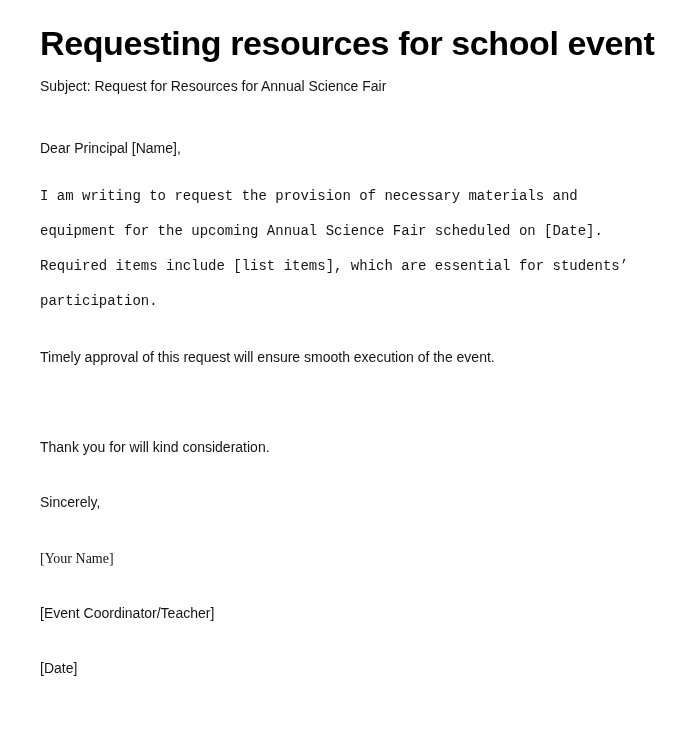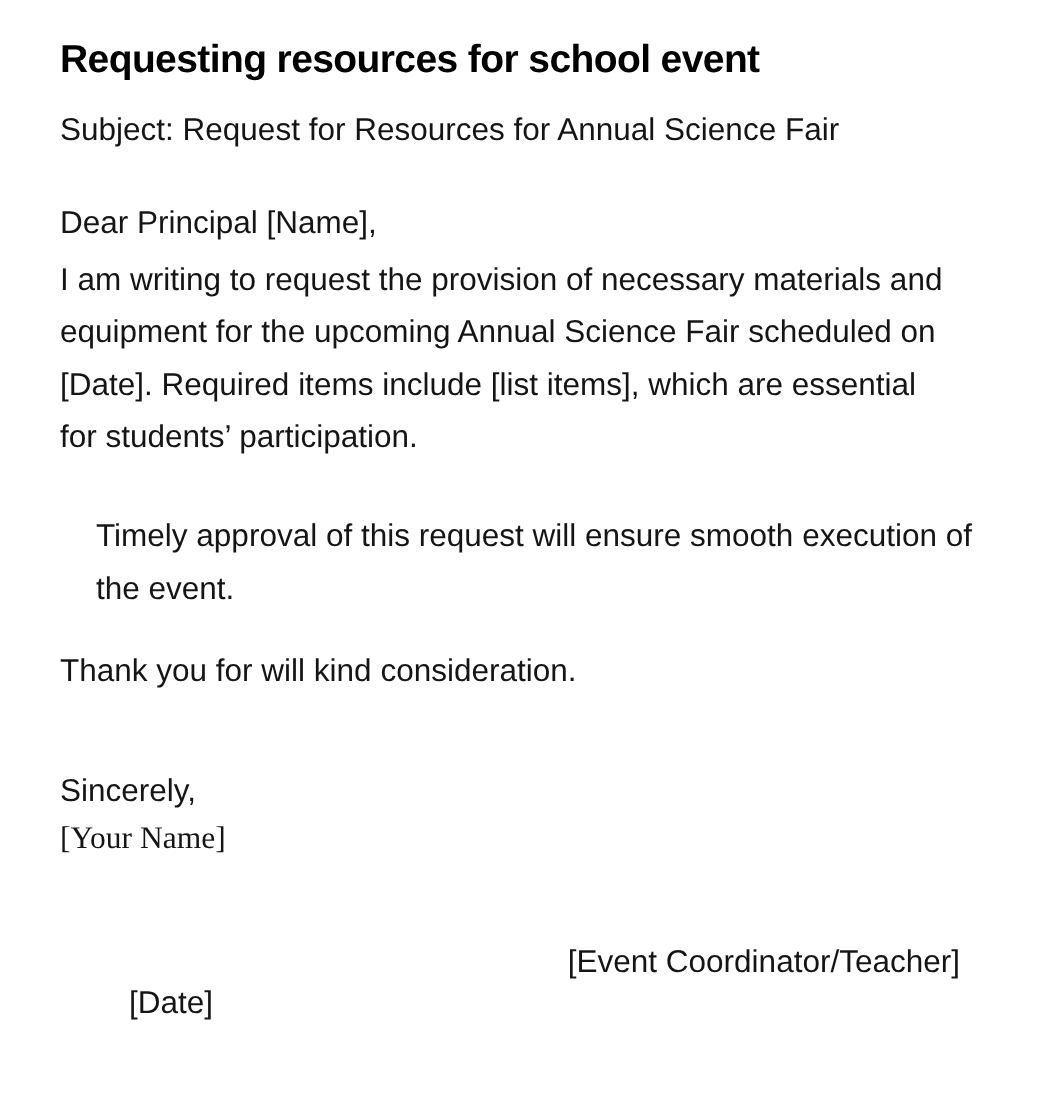--- a/index.html
+++ b/index.html
@@ -16,52 +16,52 @@
     }
     .page {
       position: relative;
       padding: 0 40px;
     }
     .title {
       position: absolute;
       left: 40px;
       top: 24px;
       margin: 0;
-      font-size: 26px;
+      font-size: 34px;
       font-weight: bold;
       letter-spacing: -0.4px;
       color: #000;
       white-space: nowrap;
     }
     .para {
       position: absolute;
       left: 40px;
       width: 600px;
       margin: 0;
-      font-size: 21px;
+      font-size: 14px;
       line-height: 35px;
       color: #151515;
     }
   </style>
 </head>
 <body>
 
 <div class="page">
   <h1 class="title">Requesting resources for school event</h1>
 
   <p class="para" style="top:69px;">Subject: Request for Resources for Annual Science Fair</p>
 
   <p class="para" style="top:131px;">Dear Principal [Name],</p>
 
-  <p class="para" style="top:169px;">I am writing to request the provision of necessary materials and equipment for the upcoming Annual Science Fair scheduled on [Date]. Required items include [list items], which are essential for students’ participation.</p>
+  <p class="para" style="top:179px;font-family:Liberation Mono, monospace;">I am writing to request the provision of necessary materials and equipment for the upcoming Annual Science Fair scheduled on [Date]. Required items include [list items], which are essential for students’ participation.</p>
 
-  <p class="para" style="top:340px;margin-left:24px;">Timely approval of this request will ensure smooth execution of the event.</p>
+  <p class="para" style="top:340px;">Timely approval of this request will ensure smooth execution of the event.</p>
 
   <p class="para" style="top:430px;">Thank you for will kind consideration.</p>
 
-  <p class="para" style="top:485px;margin-top:25px;">Sincerely,</p>
+  <p class="para" style="top:485px;">Sincerely,</p>
 
   <p class="para" style="top:541px;font-family:Liberation Serif, serif;">[Your Name]</p>
 
-  <p class="para" style="top:624px;text-align:right;">[Event Coordinator/Teacher]</p>
+  <p class="para" style="top:596px;">[Event Coordinator/Teacher]</p>
 
-  <p class="para" style="top:651px;margin-left:46px;">[Date]</p>
+  <p class="para" style="top:651px;">[Date]</p>
 </div>
 
 </body></html>

